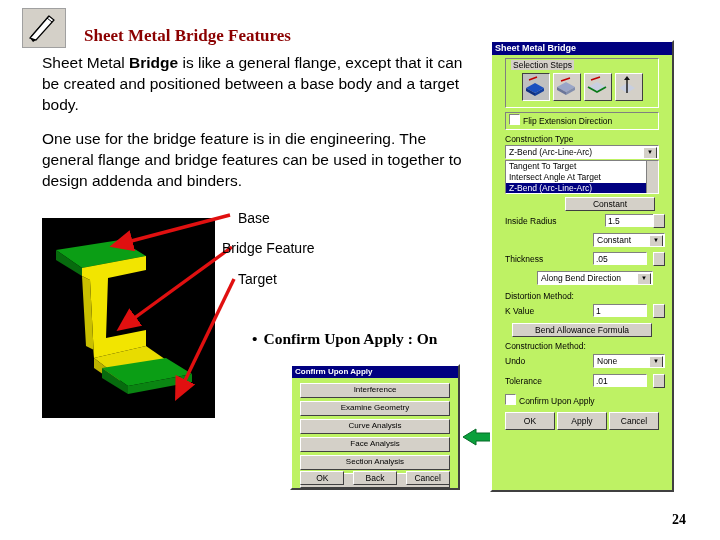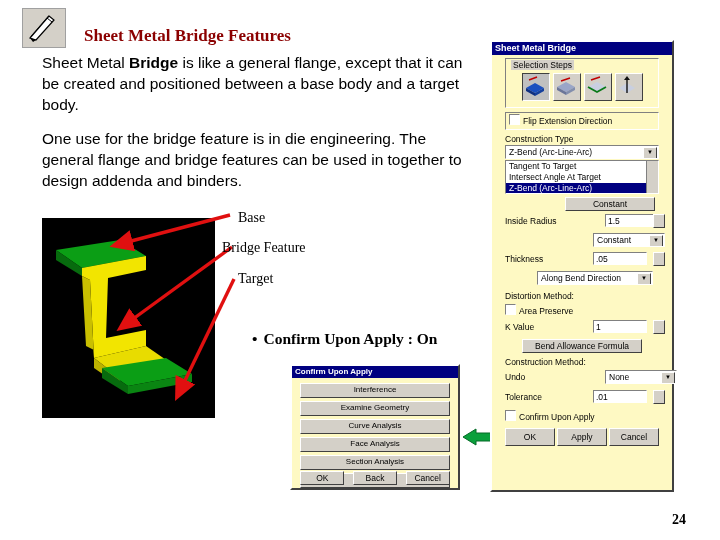--- a/index.html
+++ b/index.html
@@ -60,21 +60,21 @@
     background: #000000;
     overflow: hidden;
   }
   .render svg { display:block; }
 
   
   .callout-label {
     position: absolute;
     font-size: 14px;
     color: #000000;
-    font-family: Liberation Serif, serif;
+    font-family: Liberation Sans, sans-serif;
     white-space: nowrap;
   }
   .lbl-base   { left: 238px; top: 210px; }
   .lbl-bridge { left: 222px; top: 240px; }
   .lbl-target { left: 238px; top: 271px; }
 
   .arrows-svg {
     position: absolute;
     left: 100px;
     top: 195px;
@@ -94,21 +94,21 @@
     white-space: nowrap;
   }
   .bullet-dot {
     display: inline-block;
     margin-right: 6px;
   }
 
   
   .win {
     position: absolute;
-    background: #fef9c3;
+    background: #bef264;
     border: 2px solid;
     border-color: #ffffff #404040 #404040 #ffffff;
     font-family: "Liberation Sans", sans-serif;
     font-size: 9px;
     color: #000000;
   }
   .win-title {
     background: #000080;
     color: #ffffff;
     font-size: 9px;
@@ -470,36 +470,33 @@
     </div>
 
     <div class="row" style="height:17px;">
       <div class="combo" style="position:absolute;left:32px;top:0;width:116px;">
         <span>Along Bend Direction</span>
         <span class="arrow">▼</span>
       </div>
     </div>
 
     <div class="lbl" style="margin-bottom:3px;">Distortion Method:</div>
-    <div class="row" style="height:13px;">
-      <span class="chk"></span><span class="lbl">Area Preserve</span>
-    </div>
 
     <div class="row" style="height:16px;">
       <span class="lbl" style="position:absolute;left:0;top:2px;">K Value</span>
       <div class="fld" style="position:absolute;left:88px;top:0;width:54px;">1</div>
       <div class="spin" style="left:148px;top:0;"></div>
     </div>
 
-    <div class="btn" style="width:120px;height:14px;line-height:13px;margin:1px auto 4px auto;">Bend Allowance Formula</div>
+    <div class="btn" style="width:140px;height:14px;line-height:13px;margin:1px auto 4px auto;">Bend Allowance Formula</div>
 
     <div class="lbl" style="margin-bottom:3px;">Construction Method:</div>
     <div class="row" style="height:17px;">
       <span class="lbl" style="position:absolute;left:0;top:2px;">Undo</span>
-      <div class="combo" style="position:absolute;left:100px;top:0;width:72px;">
+      <div class="combo" style="position:absolute;left:88px;top:0;width:72px;">
         <span>None</span>
         <span class="arrow">▼</span>
       </div>
     </div>
 
     <div class="row" style="height:17px;">
       <span class="lbl" style="position:absolute;left:0;top:2px;">Tolerance</span>
       <div class="fld" style="position:absolute;left:88px;top:0;width:54px;">.01</div>
       <div class="spin" style="left:148px;top:0;"></div>
     </div>

